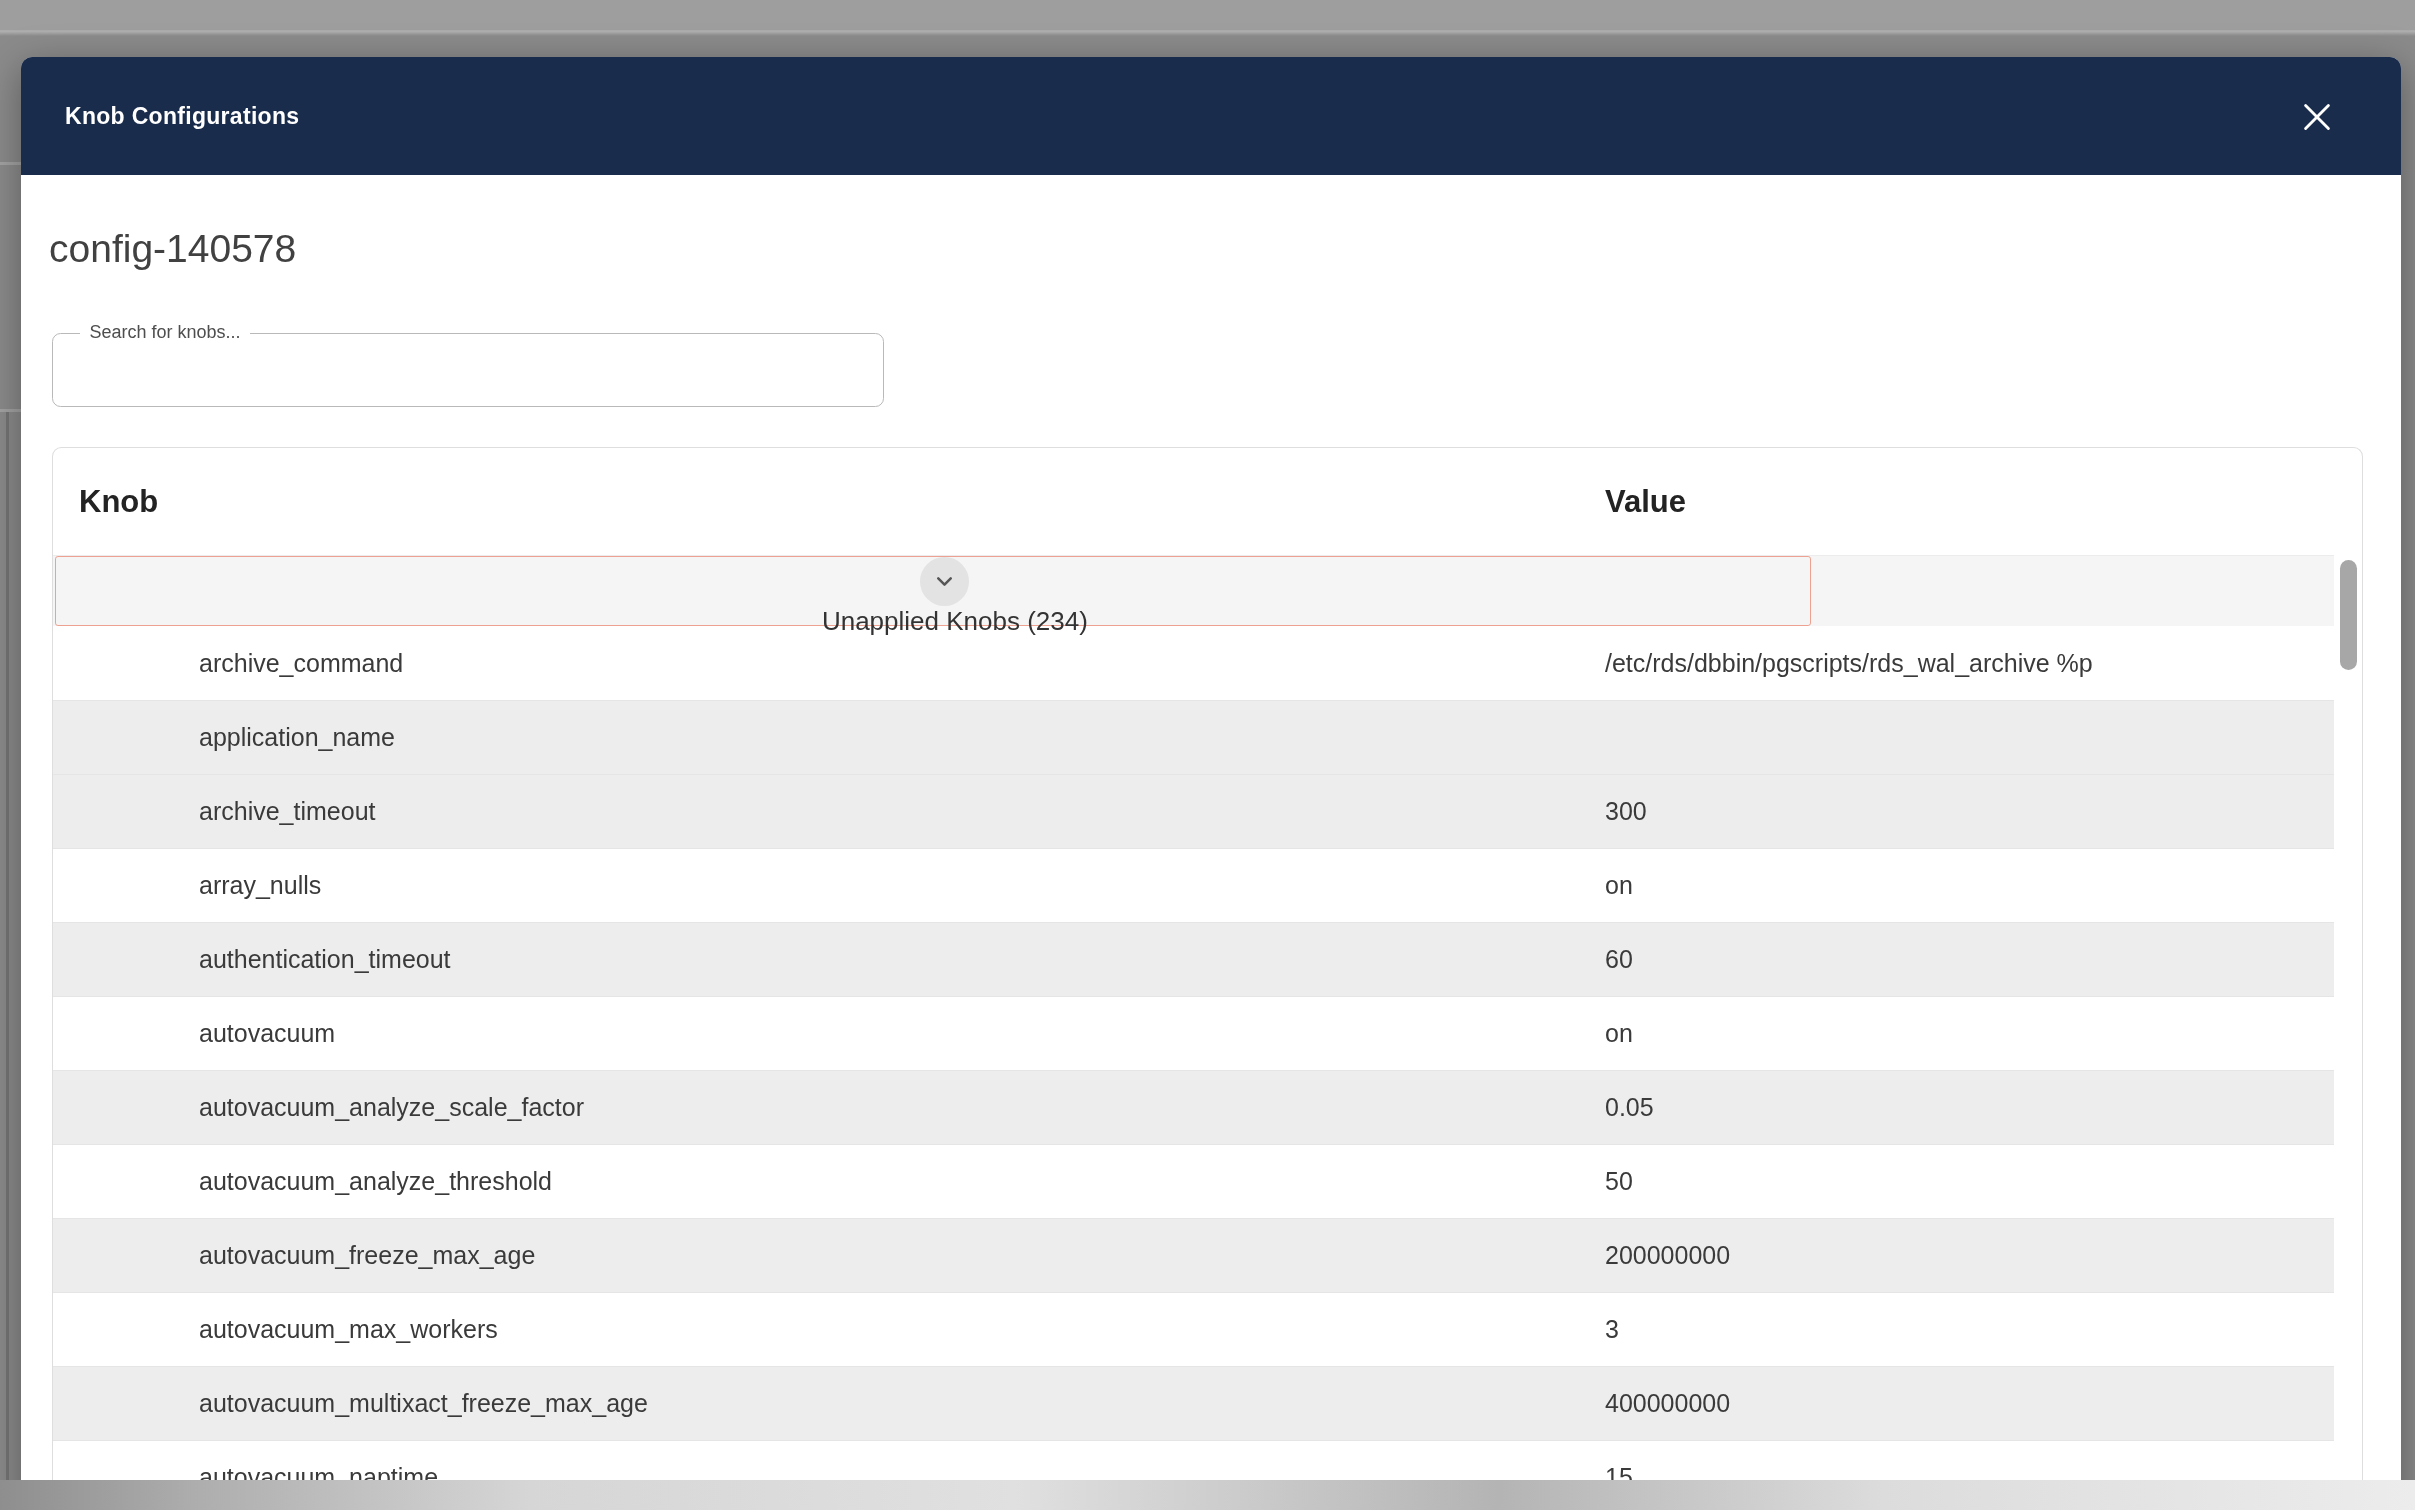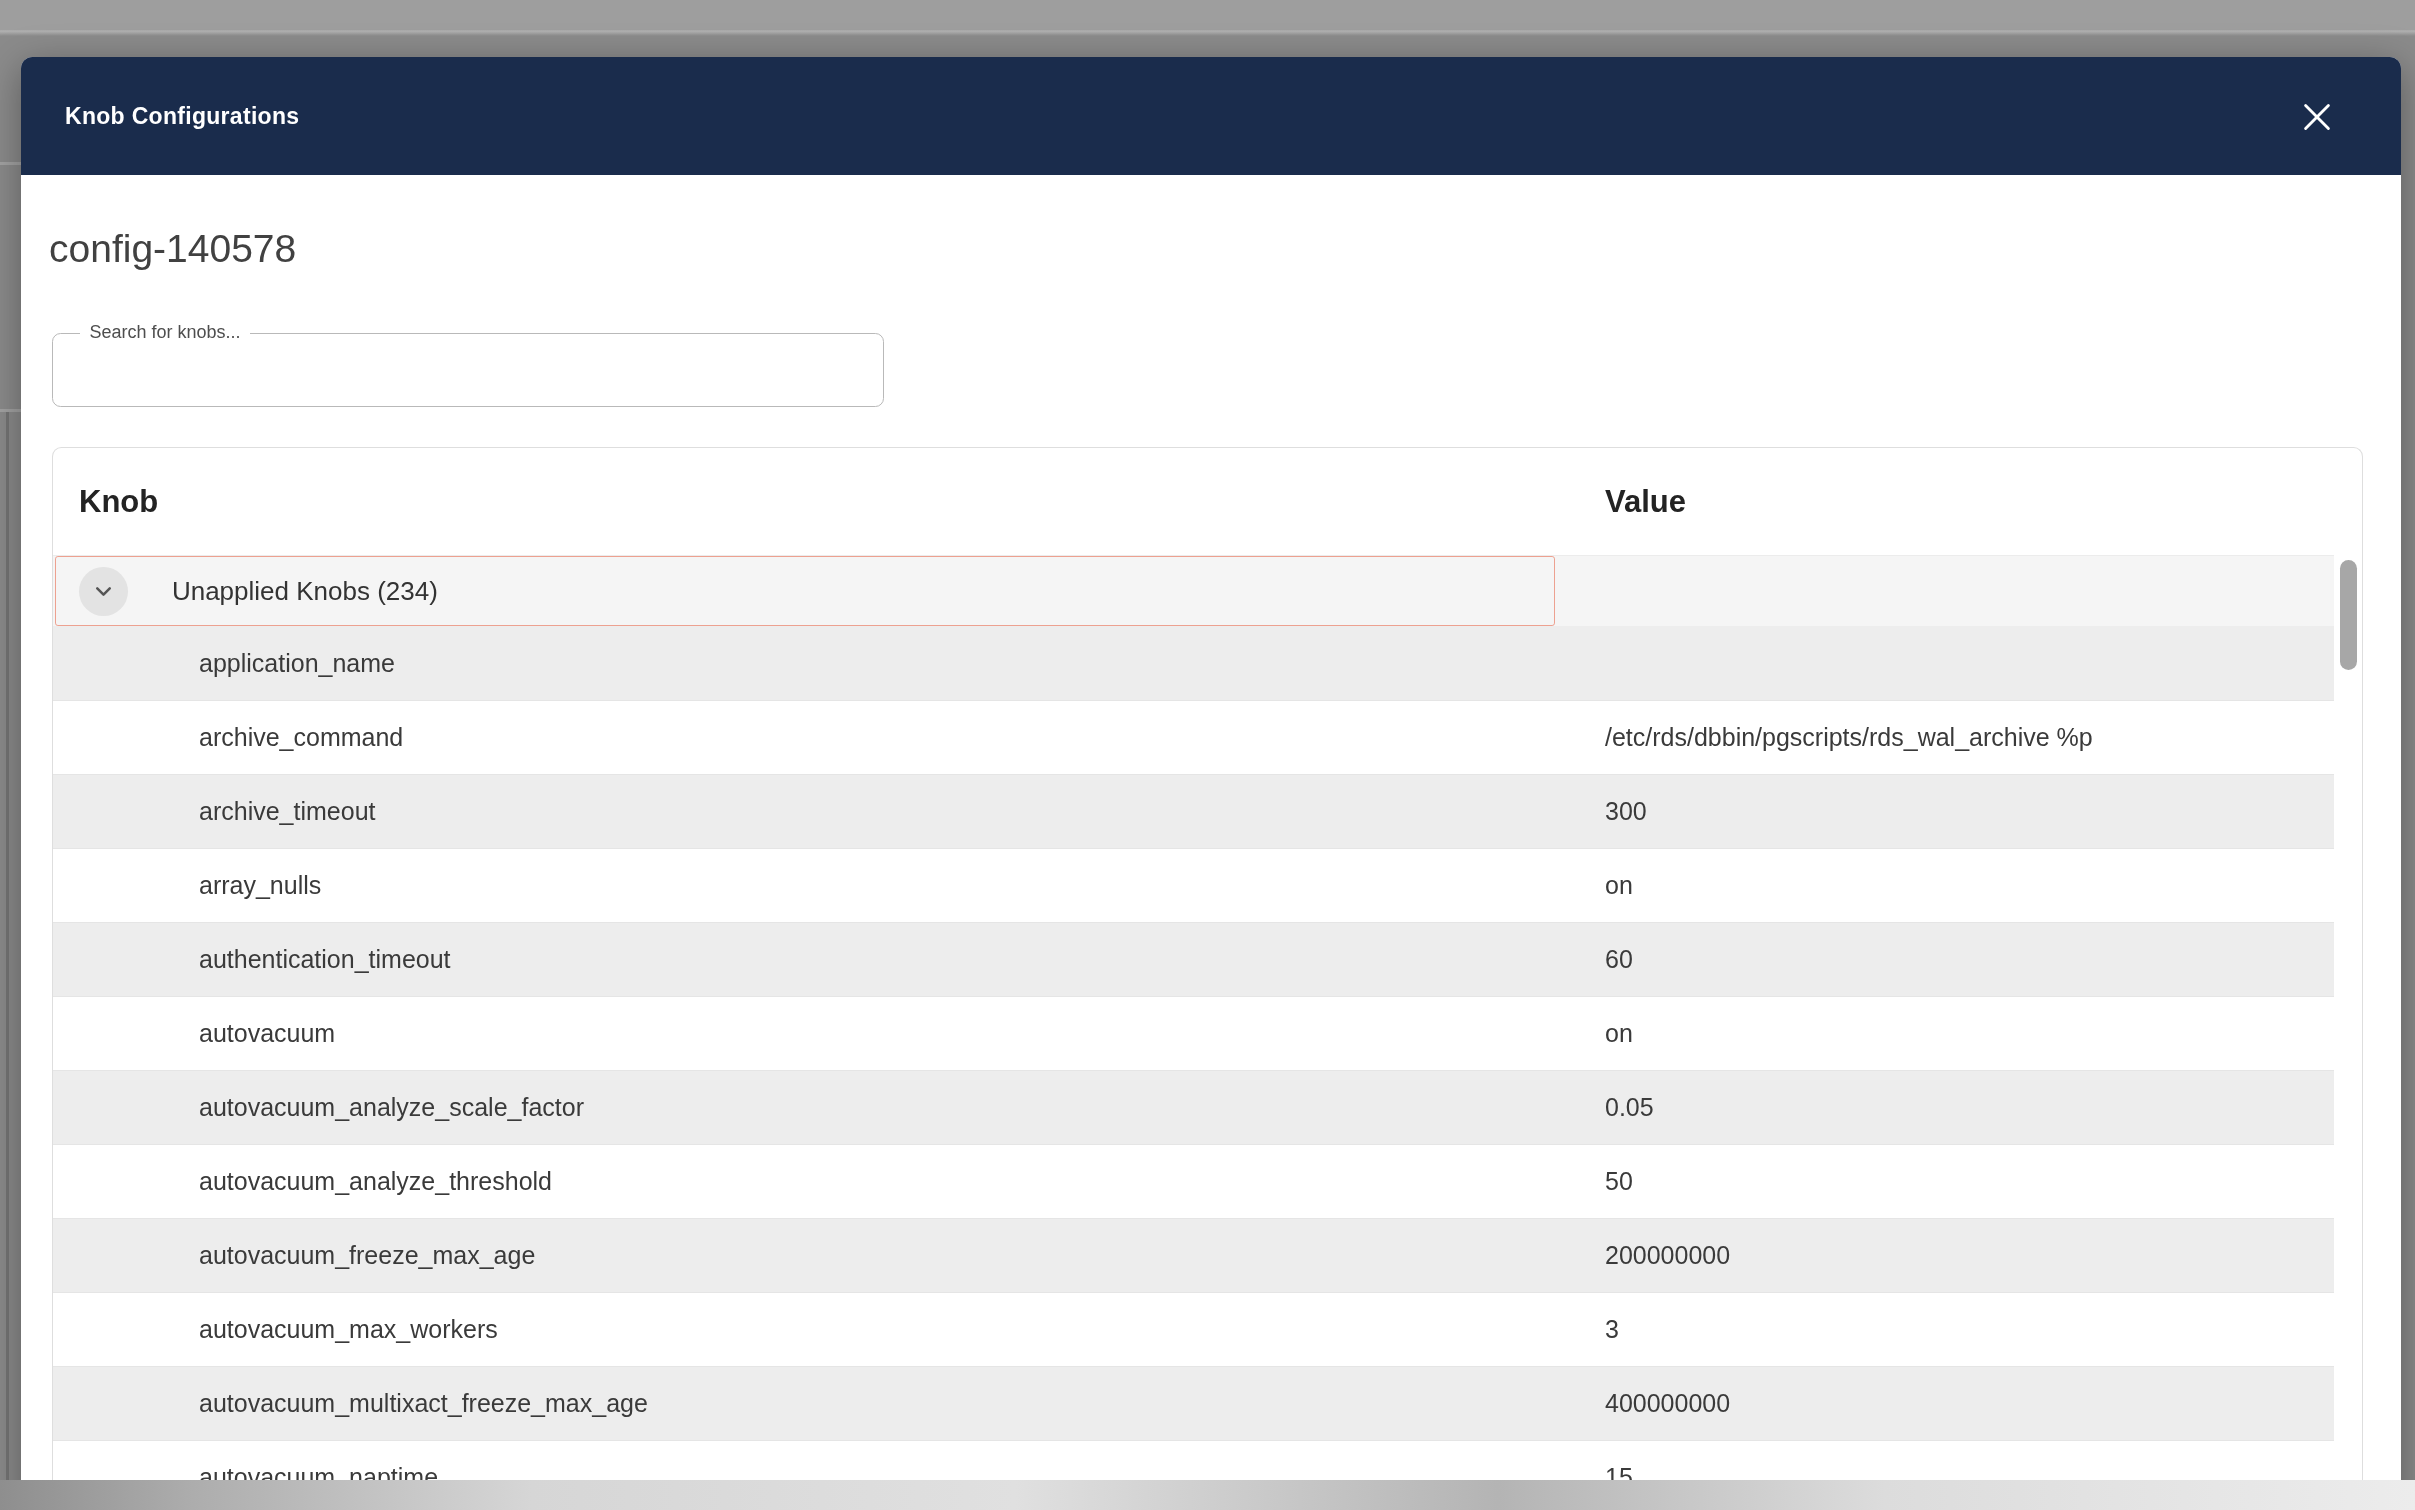--- a/index.html
+++ b/index.html
@@ -33,22 +33,22 @@
 
   .table-card{position:absolute;left:31px;top:390px;width:2311px;height:1132px;background:#ffffff;
     border:1px solid #dedede;border-bottom:none;border-radius:9.5px 9.5px 0 0;box-sizing:border-box;}
   .table-header{height:107px;display:flex;align-items:center;}
   .th{font-size:31px;font-weight:bold;color:#232323;}
   .th-knob{width:1552px;padding-left:26px;box-sizing:border-box;}
   .th-value{flex:1;}
 
   .rows-region{width:2281px;}
   .group-row{height:71px;background:#f5f5f5;display:flex;border-top:1px solid #ececec;box-sizing:border-box;}
-  .group-cell{width:1500px;margin-left:1.9px;height:100%;border:1.9px solid #eda190;border-radius:2.9px;
-    box-sizing:border-box;display:flex;align-items:center;background:transparent;cursor:pointer;}
+  .group-cell{width:1756px;margin-left:1.9px;height:100%;border:1.9px solid #eda190;border-radius:2.9px;
+    box-sizing:border-box;display:flex;align-items:center;background:transparent;cursor:pointer;flex-direction:column;}
   .chevron-btn{width:49px;height:49px;border-radius:50%;background:#e3e3e3;border:none;margin-left:23px;
     display:flex;align-items:center;justify-content:center;padding:0;cursor:pointer;flex:none;}
   .group-label{margin-left:44px;font-size:26px;color:#333333;}
 
   .data-row{height:74px;display:flex;align-items:center;border-top:1px solid #e5e5e5;box-sizing:border-box;}
   .data-row:first-child{border-top:none;}
   .row-gray{background:#ededed;}
   .row-white{background:#ffffff;}
   .cell-knob{width:1552px;padding-left:146px;box-sizing:border-box;font-size:25px;color:#3a3a3a;
     white-space:nowrap;overflow:hidden;}
@@ -100,27 +100,27 @@
             <button class="chevron-btn">
               <svg width="25" height="25" viewBox="0 0 24 24">
                 <polyline points="6,9 12,15 18,9" fill="none" stroke="#555555" stroke-width="2.4" stroke-linecap="round" stroke-linejoin="round"></polyline>
               </svg>
             </button>
             <span class="group-label">Unapplied Knobs (234)</span>
           </div>
         </div>
 
         <div id="rows-container">
+            <div class="data-row row-white">
+    <div class="cell-knob">archive_command</div>
+    <div class="cell-value">/etc/rds/dbbin/pgscripts/rds_wal_archive %p</div>
+  </div>
             <div class="data-row row-gray">
     <div class="cell-knob">application_name</div>
     <div class="cell-value"></div>
-  </div>
-            <div class="data-row row-white">
-    <div class="cell-knob">archive_command</div>
-    <div class="cell-value">/etc/rds/dbbin/pgscripts/rds_wal_archive %p</div>
   </div>
             <div class="data-row row-gray">
     <div class="cell-knob">archive_timeout</div>
     <div class="cell-value">300</div>
   </div>
             <div class="data-row row-white">
     <div class="cell-knob">array_nulls</div>
     <div class="cell-value">on</div>
   </div>
             <div class="data-row row-gray">

